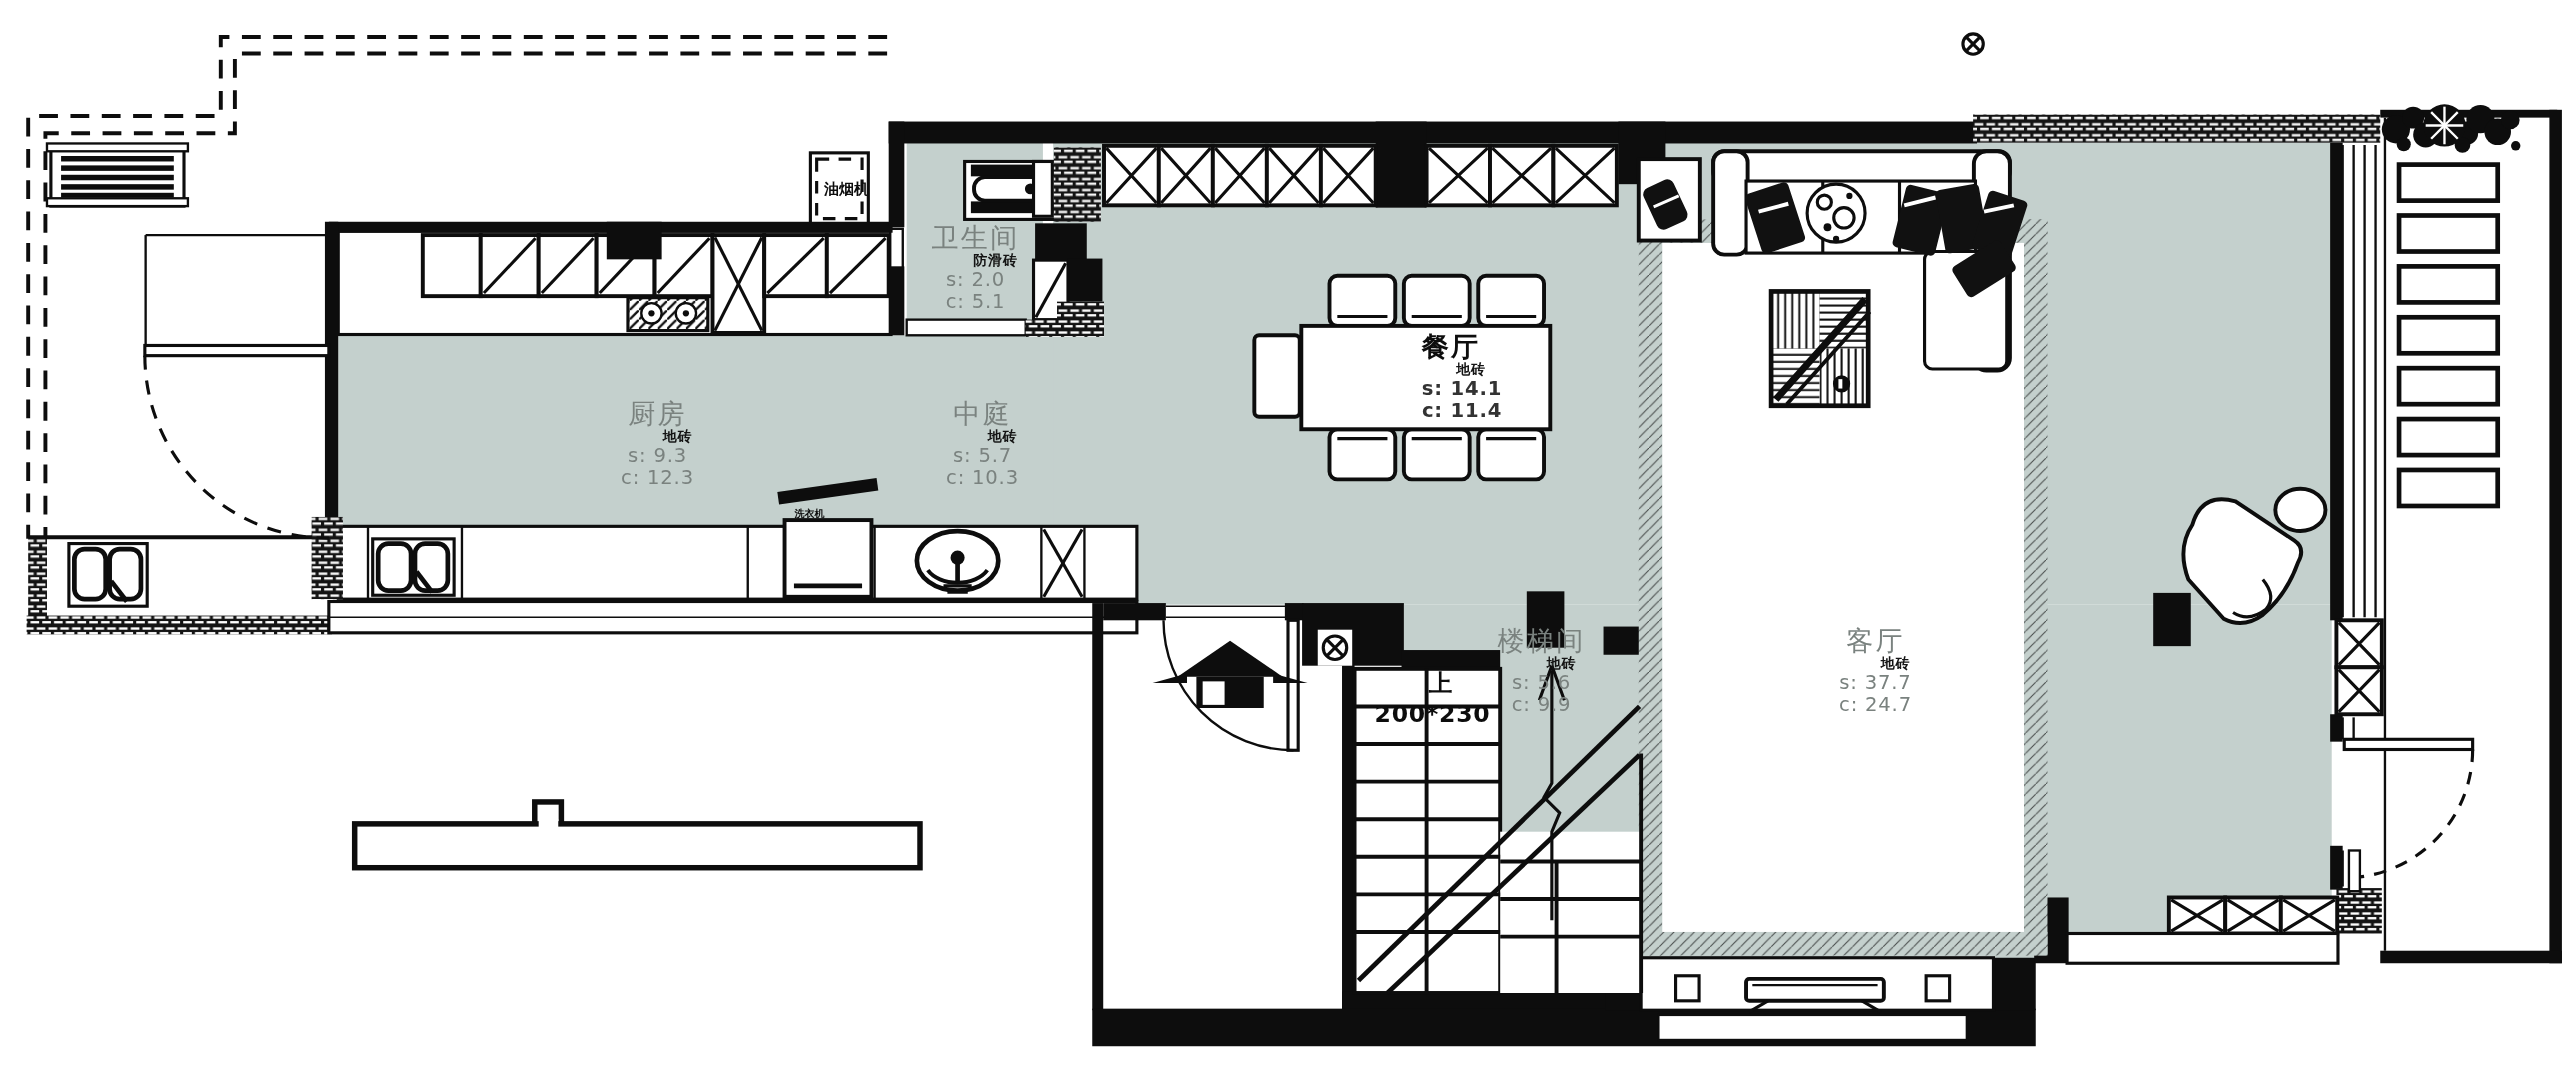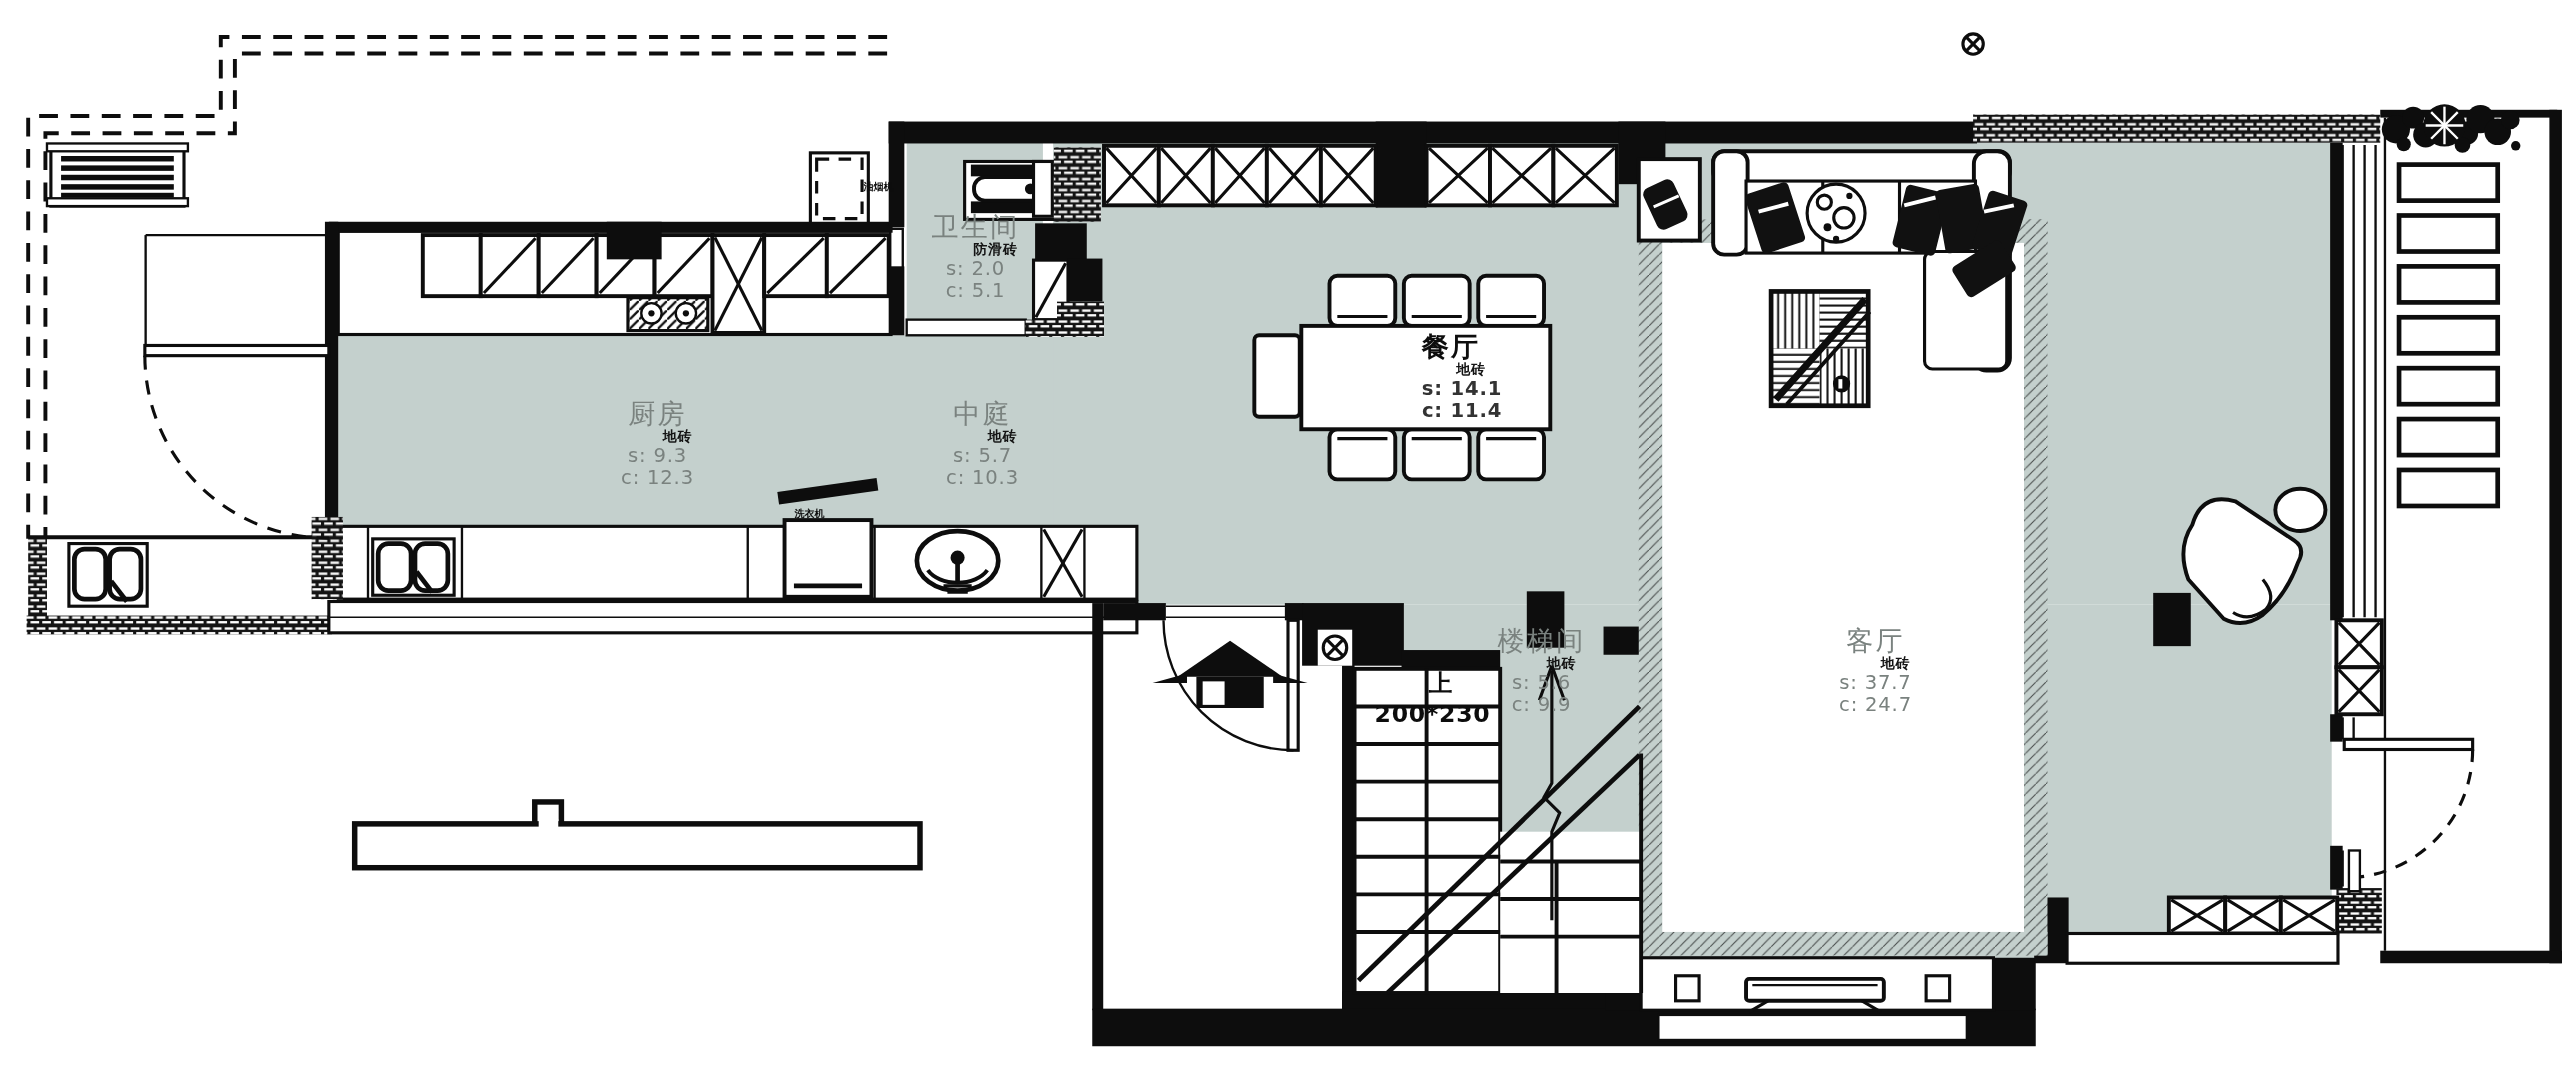--- a/index.html
+++ b/index.html
@@ -473,21 +473,21 @@
     <rect x="3064" y="600" width="126" height="46"></rect>
   </g>
 
   <g>
     <path d="M2800,670 Q2812,628 2855,640 L2930,690 Q2945,700 2935,718 Q2920,760 2890,785 Q2865,803 2840,790 L2795,740 Q2780,700 2800,670 Z" fill="#fff" stroke="#0d0d0d" stroke-width="5"></path>
     <path d="M2890,740 Q2908,762 2894,778 Q2872,795 2852,782" fill="none" stroke="#0d0d0d" stroke-width="4"></path>
     <ellipse cx="2938" cy="651" rx="32" ry="27" fill="#fff" stroke="#0d0d0d" stroke-width="5"></ellipse>
   </g>
 </svg>
 
-<div class="rlabel" style="left:907px;top:212px;width:137px;">
+<div class="rlabel" style="left:907px;top:223px;width:137px;">
   <div class="rname">卫生间</div>
   <div class="rfinish">防滑砖</div>
   <div class="rval">s: 2.0</div>
   <div class="rval">c: 5.1</div>
 </div>
 
 <div class="rlabel" style="left:579px;top:399px;width:157px;">
   <div class="rname">厨房</div>
   <div class="rfinish">地砖</div>
   <div class="rval">s: 9.3</div>
@@ -518,17 +518,17 @@
 <div class="rlabel" style="left:1797px;top:626px;width:157px;">
   <div class="rname">客厅</div>
   <div class="rfinish">地砖</div>
   <div class="rval">s: 37.7</div>
   <div class="rval">c: 24.7</div>
 </div>
 
 <div class="stairtxt" style="left:1409px;top:667px;width:63px;font-size:23.5px;">上</div>
 <div class="stairtxt" style="left:1362px;top:700px;width:141px;font-size:23.5px;letter-spacing:0.8px;">200*230</div>
 
-<div class="tinytxt" style="left:812px;top:180px;width:69px;font-size:10px;margin-left:32px;">油烟机</div>
+<div class="tinytxt" style="left:812px;top:180px;width:69px;font-size:15px;">油烟机</div>
 <div class="tinytxt" style="left:786px;top:507px;width:47px;font-size:10px;">洗衣机</div>
 
 </div>
 
 
 </body></html>

